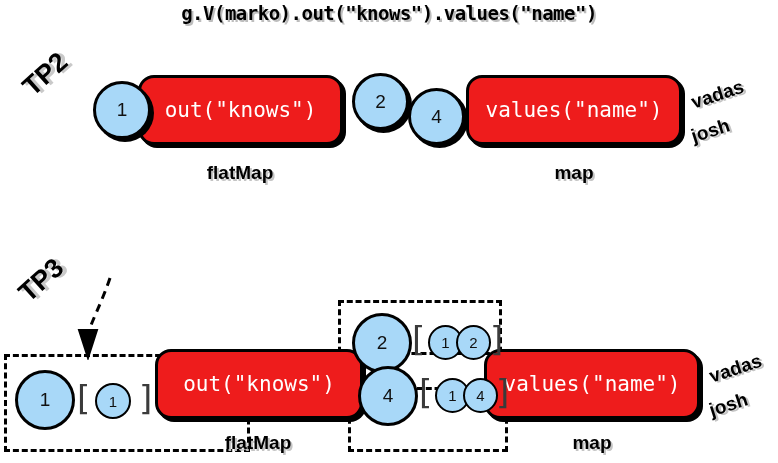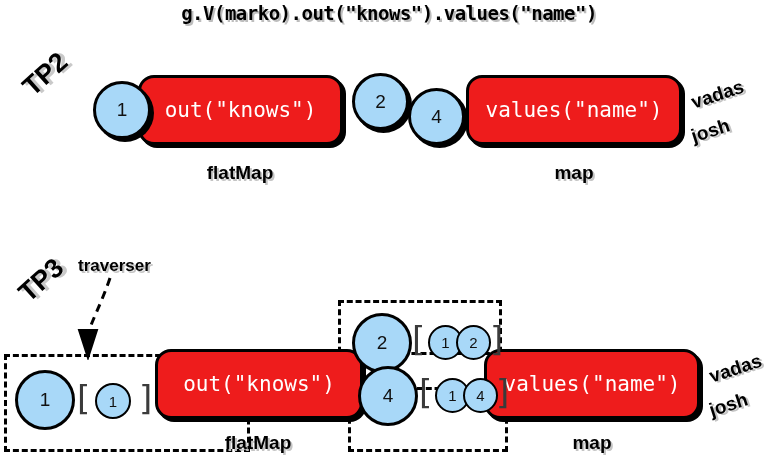--- a/index.html
+++ b/index.html
@@ -129,21 +129,20 @@
   </div>
 
   <div class="abs step-label" style="left:160px;top:162px;width:160px;">flatMap</div>
   <div class="abs step-label" style="left:494px;top:162px;width:160px;">map</div>
 
   <div class="abs result" style="left:692px;top:92px;">vadas</div>
   <div class="abs result" style="left:692px;top:126px;">josh</div>
 
   <div class="abs tp-tag" style="left:14px;top:258px;width:70px;">TP3</div>
 
-  <div class="abs annot" style="left:78px;top:256px;">traverser</div>
   <svg class="abs arrow-svg" style="left:60px;top:268px;" width="80" height="92">
     <path d="M 50 10 C 42 34, 32 52, 28 66" stroke="#000" stroke-width="3" fill="none" stroke-dasharray="8,6"></path>
     <polygon points="28,90 19,62 37,62" fill="#000" stroke="#000" stroke-width="2"></polygon>
   </svg>
 
   <div class="abs dashbox" style="left:4px;top:354px;width:246px;height:98px;"></div>
 
   <div class="abs dashbox filled" style="left:338px;top:300px;width:164px;height:90px;"></div>
 
   <div class="abs dashbox" style="left:348px;top:352px;width:160px;height:100px;"></div>

